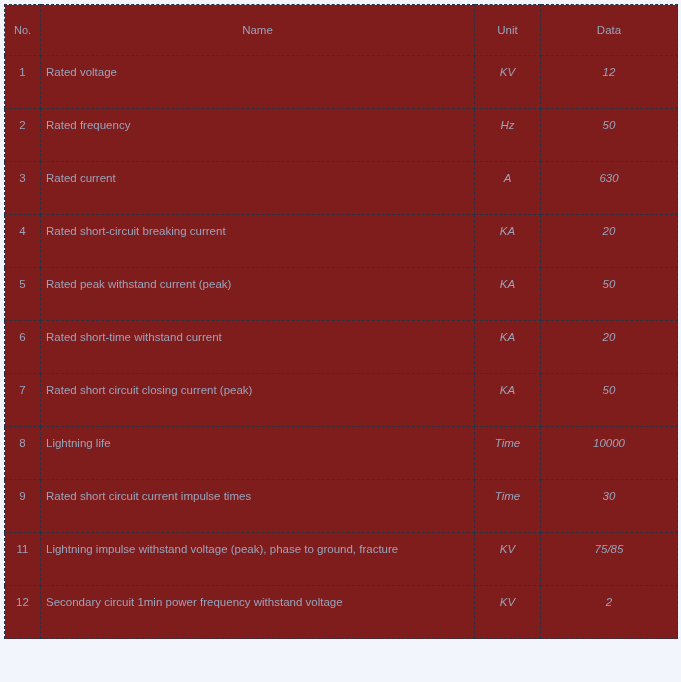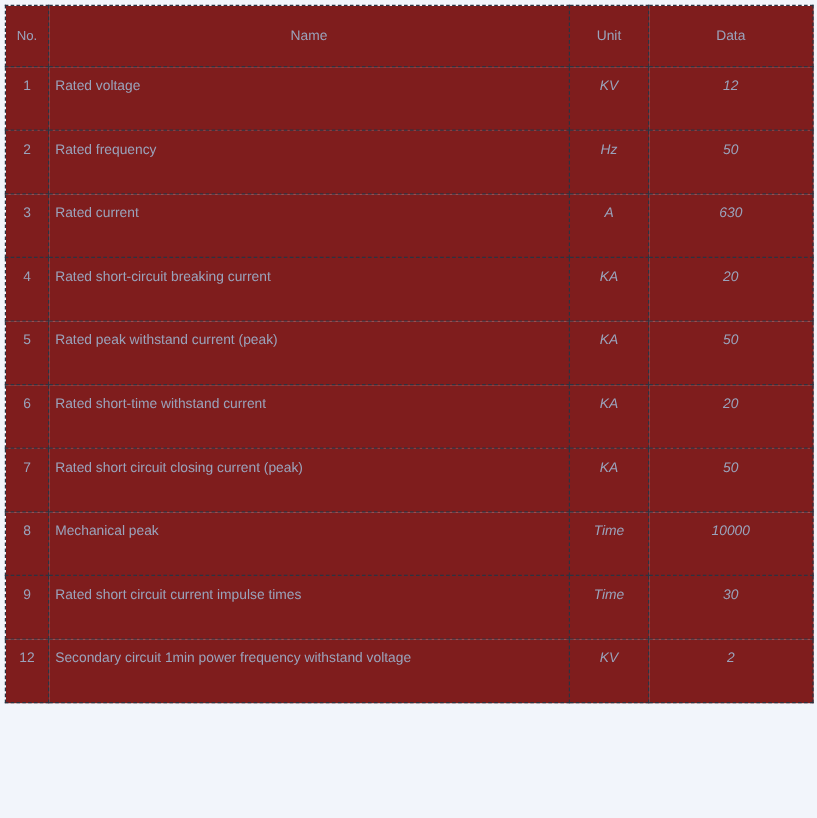--- a/index.html
+++ b/index.html
@@ -182,41 +182,55 @@
         </td>
       <td class="col-data">
           <div class="cell-inner">50</div>
         </td>
     </tr>
     <tr>
       <td class="col-no">
           <div class="cell-inner">8</div>
         </td>
       <td class="col-name">
-          <div class="cell-inner">Mechanical peak</div>
+          <div class="cell-inner">Lightning life</div>
         </td>
       <td class="col-unit">
           <div class="cell-inner">Time</div>
         </td>
       <td class="col-data">
           <div class="cell-inner">10000</div>
         </td>
     </tr>
     <tr>
       <td class="col-no">
           <div class="cell-inner">9</div>
         </td>
       <td class="col-name">
           <div class="cell-inner">Rated short circuit current impulse times</div>
         </td>
       <td class="col-unit">
           <div class="cell-inner">Time</div>
         </td>
       <td class="col-data">
           <div class="cell-inner">30</div>
+        </td>
+    </tr>
+    <tr>
+      <td class="col-no">
+          <div class="cell-inner">11</div>
+        </td>
+      <td class="col-name">
+          <div class="cell-inner">Lightning impulse withstand voltage (peak), phase to ground, fracture</div>
+        </td>
+      <td class="col-unit">
+          <div class="cell-inner">KV</div>
+        </td>
+      <td class="col-data">
+          <div class="cell-inner">75/85</div>
         </td>
     </tr>
     <tr>
       <td class="col-no">
           <div class="cell-inner">12</div>
         </td>
       <td class="col-name">
           <div class="cell-inner">Secondary circuit 1min power frequency withstand voltage</div>
         </td>
       <td class="col-unit">

